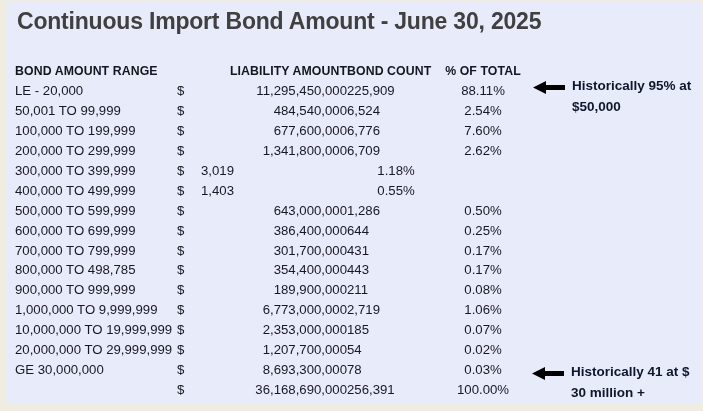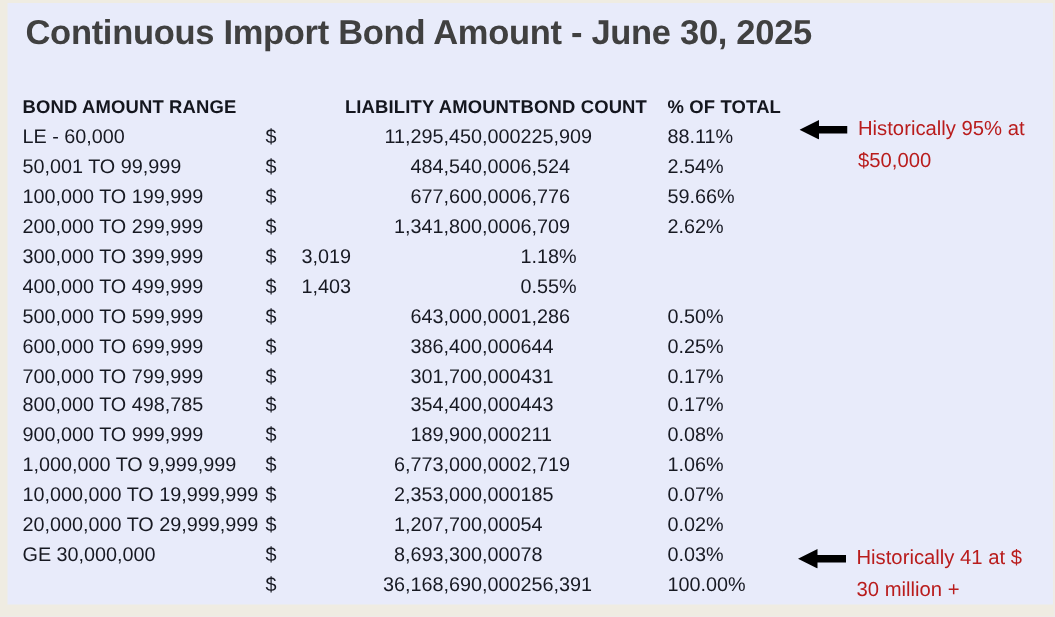--- a/index.html
+++ b/index.html
@@ -49,33 +49,33 @@
     color: #14161e;
   }
   .row {
     height: 19.9px;
     font-size: 13.2px;
   }
   .c-range  { text-align: left;  white-space: nowrap; }
   .c-cur    { text-align: left; }
   .c-liab   { text-align: right;  white-space: nowrap; }
   .c-count  { text-align: left;  white-space: nowrap; }
-  .c-pct    { text-align: left; white-space: nowrap; }
+  .c-pct    { text-align: center; white-space: nowrap; }
   .annotation {
     position: absolute;
     display: flex;
     gap: 7px;
     align-items: flex-start;
   }
   .annotation .arrow-wrap { margin-top: 4px; flex: 0 0 auto; }
   .annotation .ann-text {
     font-size: 13.5px;
-    font-weight: normal;
+    font-weight: bold;
     line-height: 20.5px;
-    color: #b91c1c;
+    color: #0f172a;
     white-space: nowrap;
   }
   #annotation-top    { left: 528px; top: 74px;  }
   #annotation-bottom { left: 527px; top: 360px; }
 </style>
 </head>
 <body>
 
 <div id="slide">
 
@@ -84,39 +84,39 @@
   <div class="table">
     <div class="hrow">
       <div class="c-range">BOND AMOUNT RANGE</div>
       <div class="c-cur"></div>
       <div class="c-liab">LIABILITY AMOUNT</div>
       <div class="c-count">BOND COUNT</div>
       <div class="c-pct">% OF TOTAL</div>
     </div>
     <div id="table-body">
         <div class="row">
-          <div class="c-range">LE - 60,000</div>
+          <div class="c-range">LE - 20,000</div>
           <div class="c-cur">$</div>
           <div class="c-liab">11,295,450,000</div>
           <div class="c-count">225,909</div>
           <div class="c-pct">88.11%</div>
         </div>
         <div class="row">
           <div class="c-range">50,001 TO 99,999</div>
           <div class="c-cur">$</div>
           <div class="c-liab">484,540,000</div>
           <div class="c-count">6,524</div>
           <div class="c-pct">2.54%</div>
         </div>
         <div class="row">
           <div class="c-range">100,000 TO 199,999</div>
           <div class="c-cur">$</div>
           <div class="c-liab">677,600,000</div>
           <div class="c-count">6,776</div>
-          <div class="c-pct">59.66%</div>
+          <div class="c-pct">7.60%</div>
         </div>
         <div class="row">
           <div class="c-range">200,000 TO 299,999</div>
           <div class="c-cur">$</div>
           <div class="c-liab">1,341,800,000</div>
           <div class="c-count">6,709</div>
           <div class="c-pct">2.62%</div>
         </div>
         <div class="row">
           <div class="c-range">300,000 TO 399,999</div>

